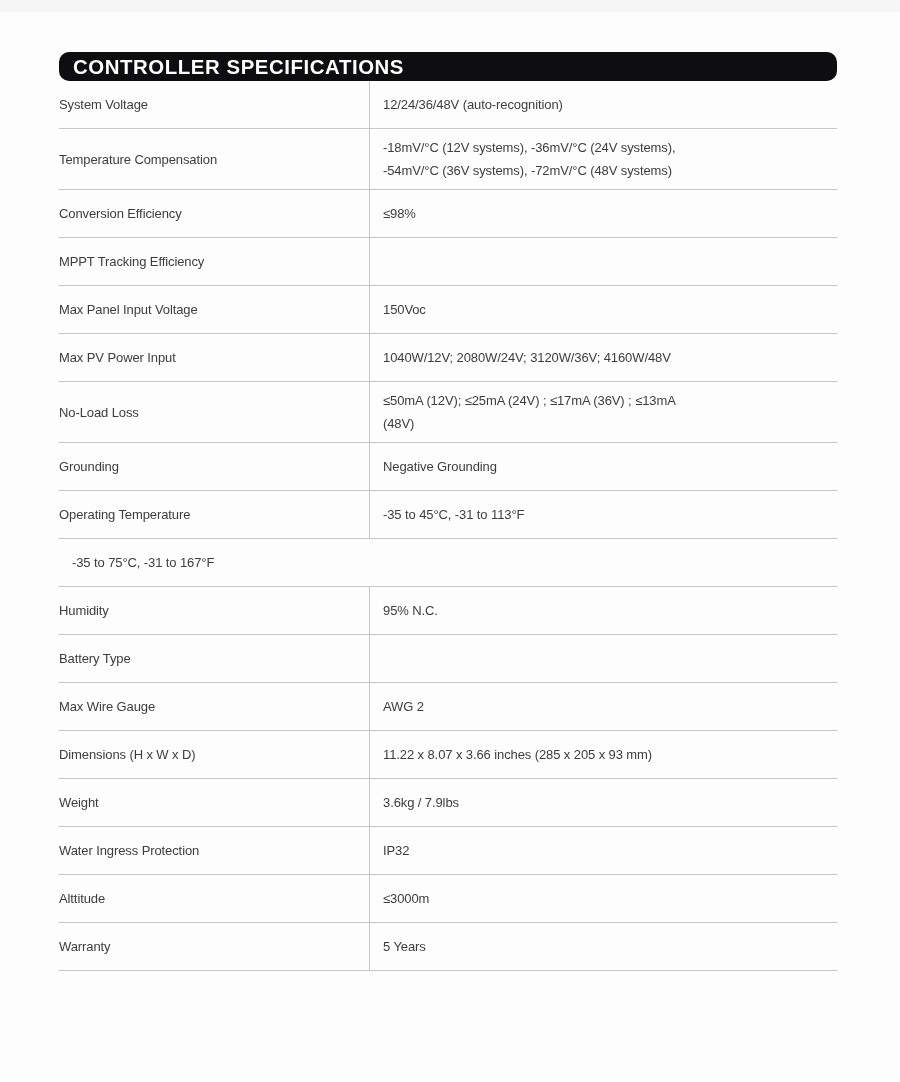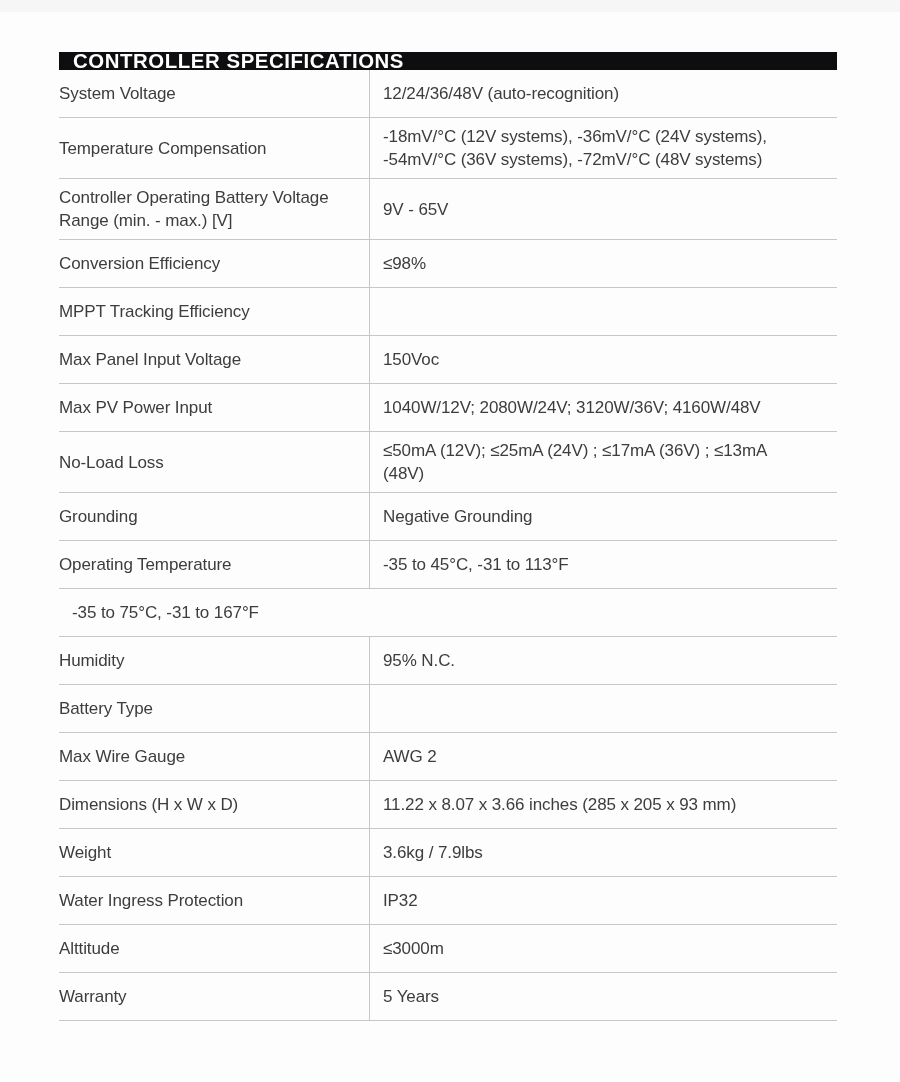--- a/index.html
+++ b/index.html
@@ -29,41 +29,42 @@
     height: 12px;
     background: #f6f6f7;
   }
   .spec-sheet {
     position: absolute;
     left: 59px;
     top: 52px;
     width: 778px;
   }
   .title-bar {
-    height: 18px;
+    height: 29px;
     background: var(--bar-bg);
     color: var(--bar-text);
     display: flex;
     align-items: center;
     padding-left: 14px;
+    border-radius: 10px;
   }
   .title-bar .title-text {
     font-size: 21px;
     font-weight: 800;
     letter-spacing: 0.6px;
     transform: scaleX(0.97);
     transform-origin: left center;
     white-space: nowrap;
   }
   .spec-table { width: 100%; }
   .row {
     display: flex;
     border-bottom: 1.5px solid var(--divider);
     color: var(--text);
-    font-size: 17px;
+    font-size: 13px;
     line-height: 23px;
   }
   .cell {
     display: flex;
     align-items: center;
     min-height: 47px;
     padding-top: 7px;
     padding-bottom: 7px;
   }
   .cell.label {
@@ -91,24 +92,20 @@
     </div>
     <div class="spec-table">
         <div class="row">
           <div class="cell label">System Voltage</div>
           <div class="cell value">12/24/36/48V (auto-recognition)</div>
         </div>
         <div class="row">
           <div class="cell label">Temperature Compensation</div>
           <div class="cell value">-18mV/°C (12V systems), -36mV/°C (24V systems),
 -54mV/°C (36V systems), -72mV/°C (48V systems)</div>
-        </div>
-        <div class="row">
-          <div class="cell label">Controller Operating Battery Voltage Range (min. - max.) [V]</div>
-          <div class="cell value">9V - 65V</div>
         </div>
         <div class="row">
           <div class="cell label">Conversion Efficiency</div>
           <div class="cell value">≤98%</div>
         </div>
         <div class="row">
           <div class="cell label">MPPT Tracking Efficiency</div>
         </div>
         <div class="row">
           <div class="cell label">Max Panel Input Voltage</div>

